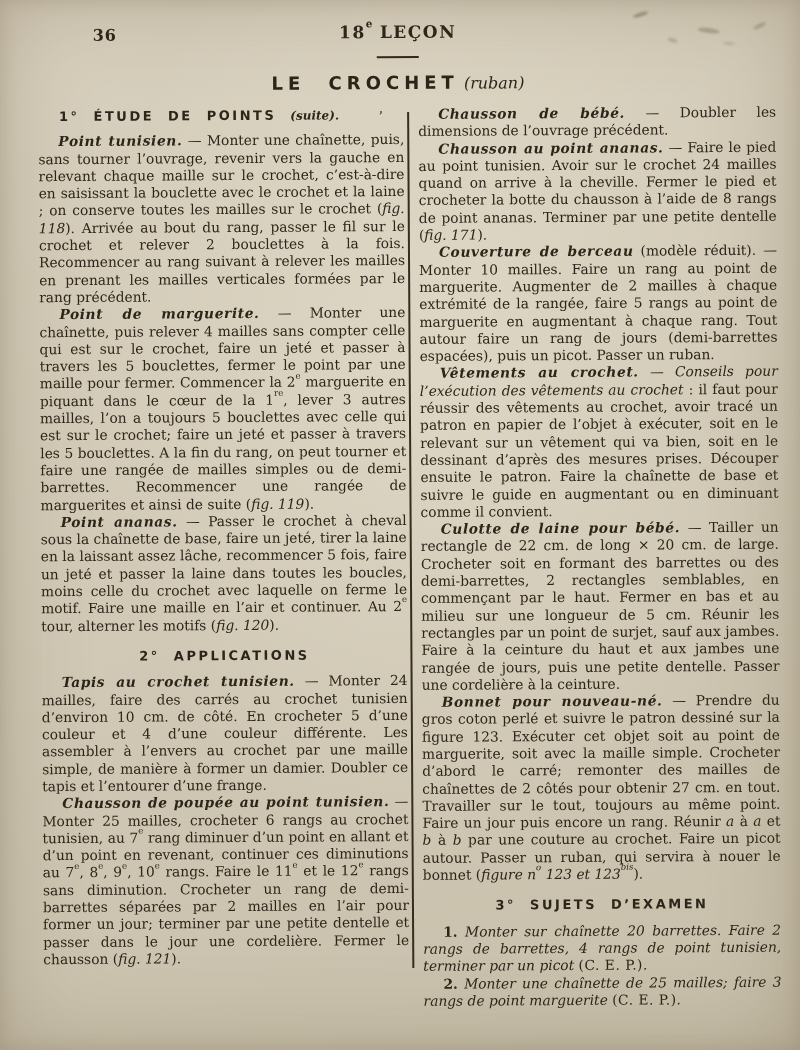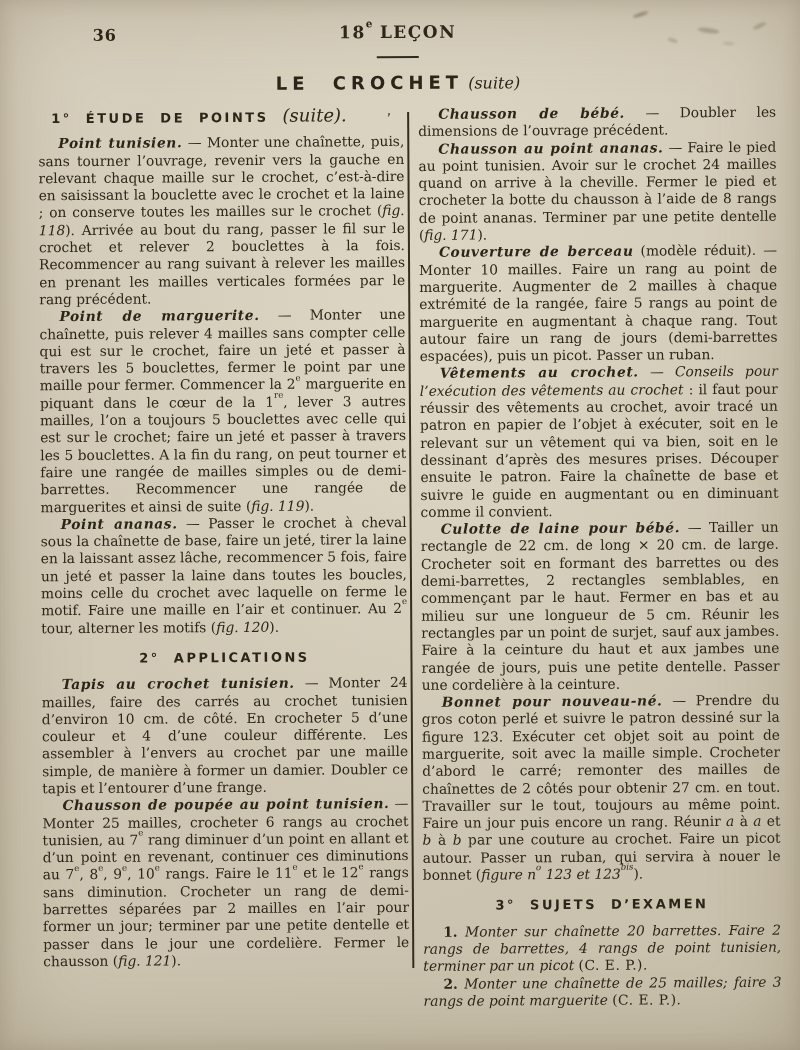--- a/index.html
+++ b/index.html
@@ -31,21 +31,21 @@
   
   .col{position:absolute;top:106px;text-align:justify;font-size:13.8px;line-height:17.3px;}
   .col-left{left:40px;width:366px;}
   .col-right{left:420px;width:358px;}
   .divider{position:absolute;left:409px;top:112px;width:1.5px;height:856px;background:#352d20;}
 
   .sec-head{font-family:"DejaVu Sans","Liberation Sans",sans-serif;
     font-weight:bold;font-size:13px;letter-spacing:2.5px;word-spacing:7px;
     text-align:center;margin:0 0 7px 0;}
   .sec-head .suffix{font-family:"DejaVu Serif","Liberation Serif",serif;
-    font-style:italic;font-weight:normal;letter-spacing:0;word-spacing:0;font-size:18px;}
+    font-style:italic;font-weight:bold;letter-spacing:0;word-spacing:0;font-size:12px;}
   .sec-head.mid{margin:13px 0 9px 0;}
   .stray{font-size:11px;opacity:.65;margin-left:26px;letter-spacing:0;word-spacing:0;}
 
   p.para{margin:0;text-indent:20px;}
   p.para .lead{font-weight:bold;font-style:italic;letter-spacing:0.6px;}
   sup{font-size:0.62em;line-height:0;position:relative;top:-0.38em;letter-spacing:0;}
 
   p.exam{margin:0;text-indent:20px;font-style:italic;}
   p.exam b{font-style:normal;}
   p.exam .cep{font-style:normal;letter-spacing:0.5px;}
@@ -54,21 +54,21 @@
 <body>
 
 <div class="tilt">
 
   <div class="page-number">36</div>
   <div class="lesson-head">18<sup>e</sup> LEÇON</div>
   <div class="head-rule"></div>
 
   <div class="main-title">
     <span class="big">LE CROCHET</span>
-    <span class="suite">(suite)</span>
+    <span class="suite">(ruban)</span>
   </div>
 
   <div class="divider"></div>
 
   <div class="col col-left">
     <h3 class="sec-head">
       <span>1° ÉTUDE DE POINTS</span>
       <span class="suffix">(suite).</span>
       <span class="stray">’</span>
     </h3>

